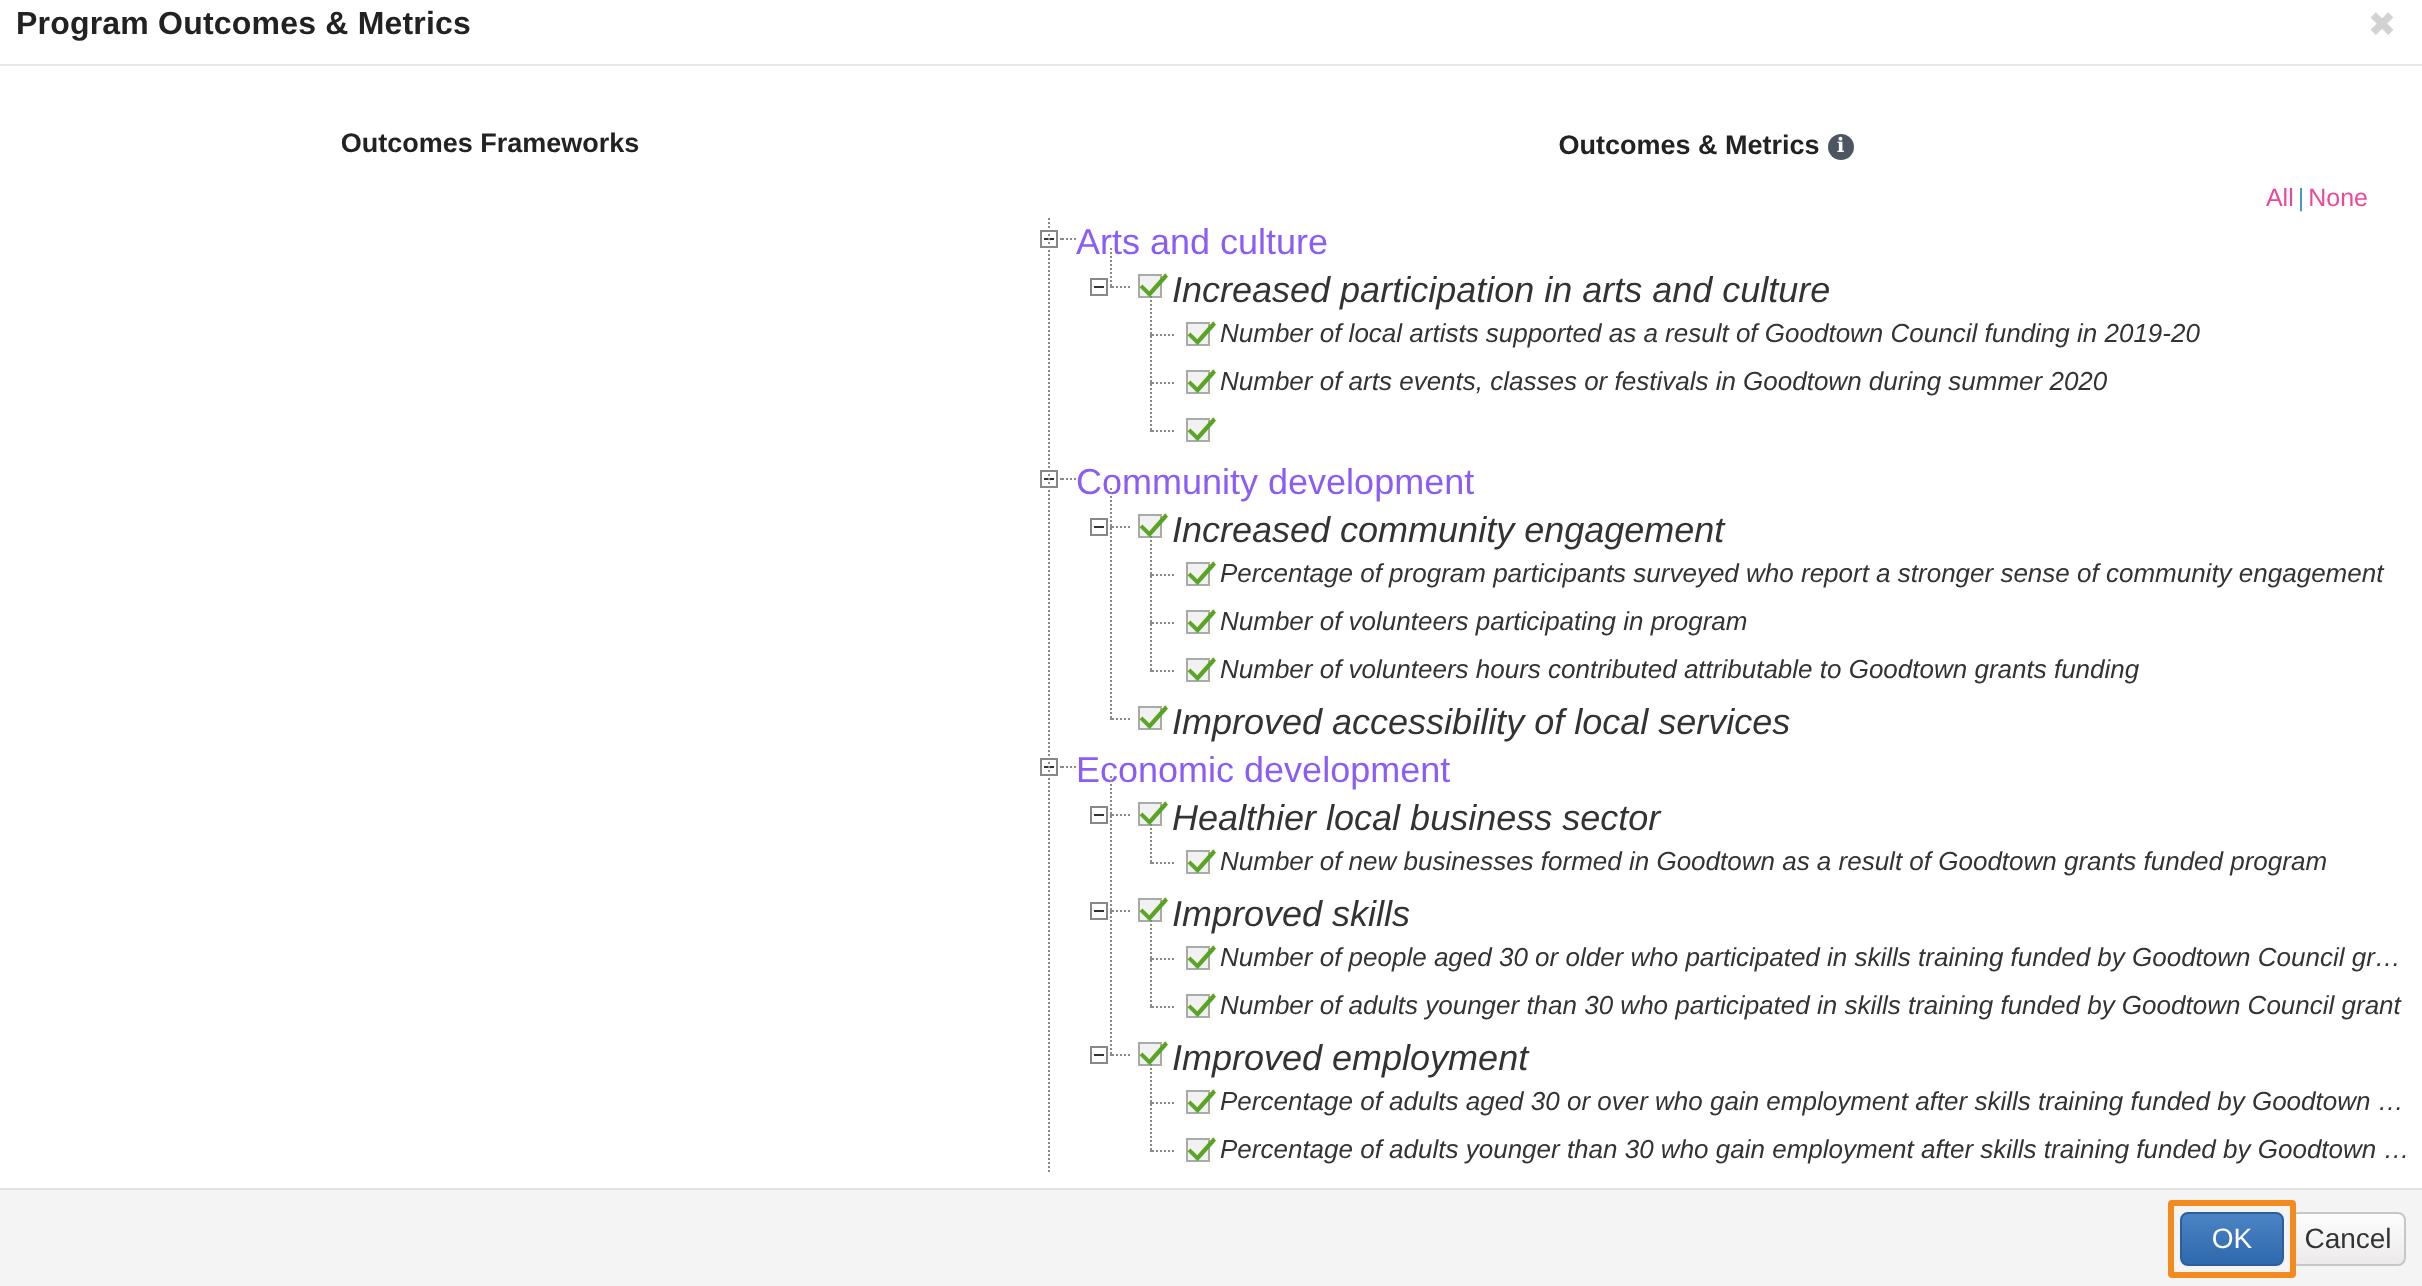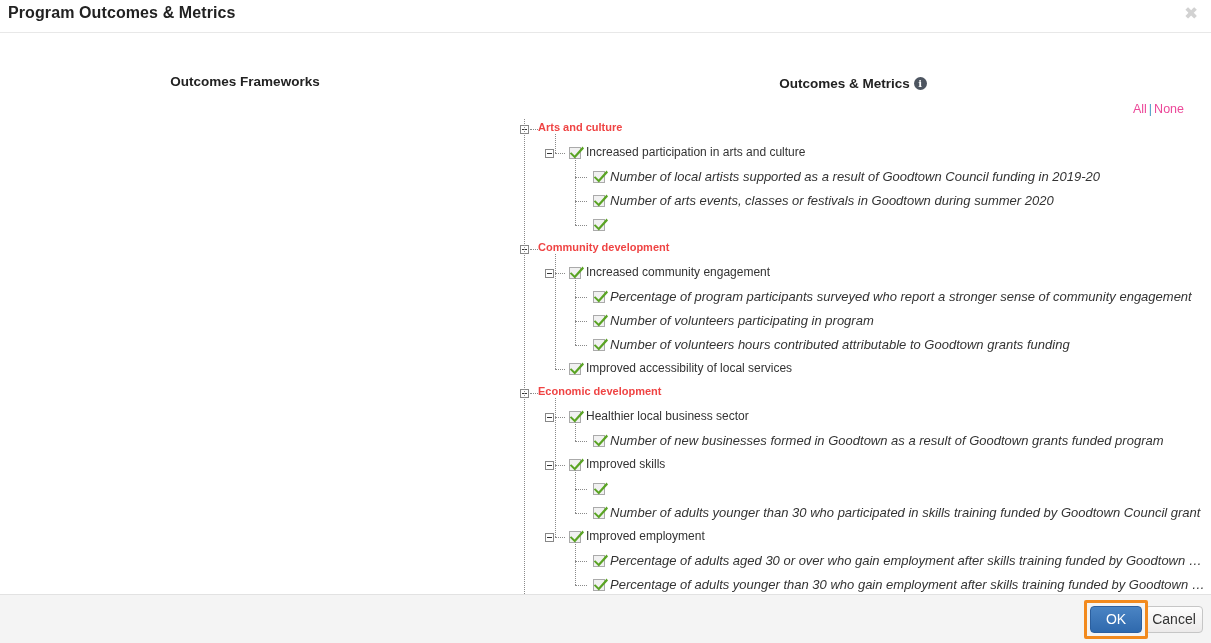--- a/index.html
+++ b/index.html
@@ -21,21 +21,21 @@
     font-size: 16px; font-weight: bold; color: #222; letter-spacing: .1px;
   }
   .close-icon {
     position: absolute; right: 10px; top: 3px;
     width: 20px; height: 20px; color: #d2d2d2;
     font-size: 17px; line-height: 20px; text-align: center;
     cursor: pointer; font-family: "DejaVu Sans", sans-serif;
   }
 
   
-  .dlg-body { position: absolute; left:0; top:43px; width:1211px; height:561px; }
+  .dlg-body { position: absolute; left:0; top:33px; width:1211px; height:561px; }
 
   
   .left-panel { position: absolute; left: 0; top: 0; width: 495px; height: 561px; }
   .panel-heading {
     text-align: center; font-size: 13.5px; font-weight: bold; color: #222;
   }
   .left-panel .panel-heading { position:absolute; left:0; top:31px; width:490px; }
   .framework-list { position: absolute; left: 3px; top: 54px; width: 484px; }
   .framework-item {
     background: #cfdee6; height: 26px; line-height: 26px;
@@ -84,22 +84,22 @@
   }
 
   .chk {
     position: absolute; width: 12px; height: 12px;
     background: #f1f1f1; border: 1px solid #aaa; box-sizing: border-box;
     cursor: pointer;
   }
   .chk svg { position: absolute; left: -1px; top: -3px; }
 
   .lbl { position: absolute; white-space: nowrap; }
-  .lbl.cat  { font-size: 11px; font-weight: bold; color: #ef4444; }
-  .lbl.out  { font-size: 12px; color: #333; }
+  .lbl.cat  { font-size: 18px; font-weight: normal; color: #8b5cf6; }
+  .lbl.out  { font-size: 18px; color: #333; font-style: italic; }
   .lbl.met  { font-size: 13px; font-style: italic; color: #333; }
 
   
   .dlg-footer {
     position: absolute; left: 0; top: 594px; width: 1211px; height: 49px;
     background: #f4f4f4; border-top: 1px solid #e2e2e2; box-sizing: border-box;
   }
   .btn {
     position: absolute; font-size: 14px; cursor: pointer;
     border-radius: 4px; box-sizing: border-box; text-align: center;
@@ -248,20 +248,21 @@
                 <path d="M2.2 7.2 L5.6 10.6 L13.6 1.6 L15 3.4 L5.8 13.6 L0.8 8.6 Z" fill="#5aa424"></path>
               </svg>
             </div>
             <div class="lbl out" style="left: 91px; top: 339px;">Improved skills</div>
             <div class="hdots" style="left: 80px; top: 371px; width: 12px;"></div>
             <div class="chk" style="left: 98px; top: 365px;">
               <svg width="16" height="16" viewBox="0 0 16 16" aria-hidden="true">
                 <path d="M2.2 7.2 L5.6 10.6 L13.6 1.6 L15 3.4 L5.8 13.6 L0.8 8.6 Z" fill="#5aa424"></path>
               </svg>
             </div>
+            <div class="lbl met" style="left: 115px; top: 363px;">Number of people aged 30 or older who participated in skills training funded by Goodtown Council gr…</div>
             <div class="hdots" style="left: 80px; top: 395px; width: 12px;"></div>
             <div class="chk" style="left: 98px; top: 389px;">
               <svg width="16" height="16" viewBox="0 0 16 16" aria-hidden="true">
                 <path d="M2.2 7.2 L5.6 10.6 L13.6 1.6 L15 3.4 L5.8 13.6 L0.8 8.6 Z" fill="#5aa424"></path>
               </svg>
             </div>
             <div class="lbl met" style="left: 115px; top: 387px;">Number of adults younger than 30 who participated in skills training funded by Goodtown Council grant</div>
             <div class="vline" style="left: 80px; top: 352px; height: 43px;"></div>
             <div class="toggle" style="left: 50px; top: 415px;"></div>
             <div class="hdots" style="left: 60px; top: 419px; width: 10px;"></div>

